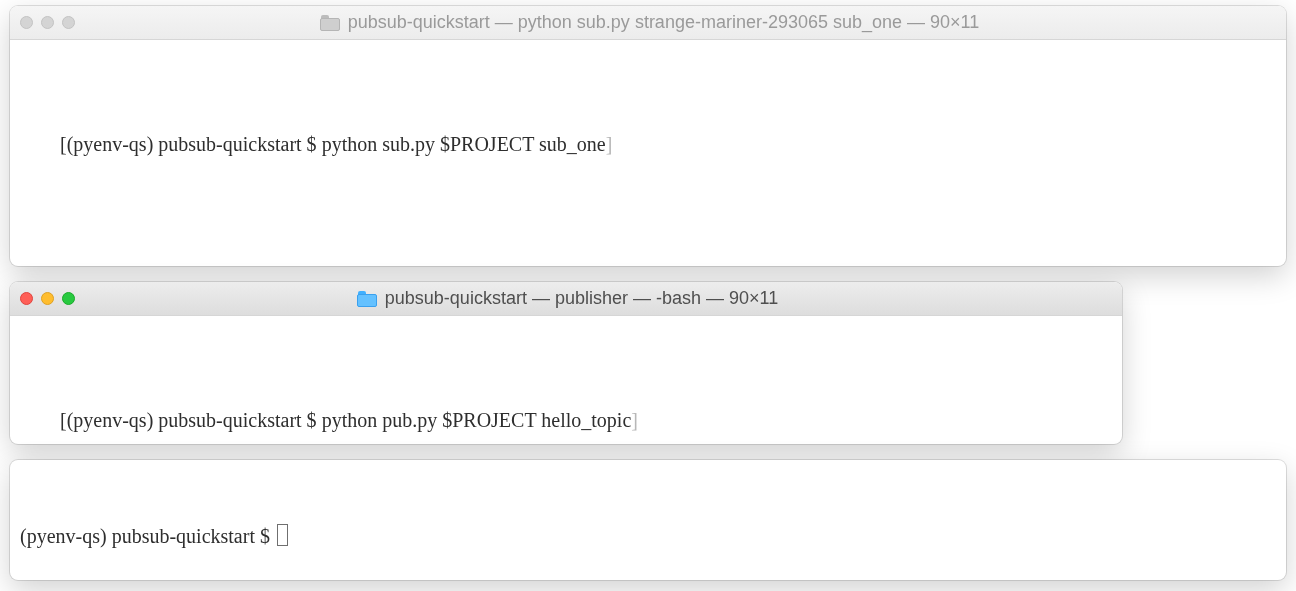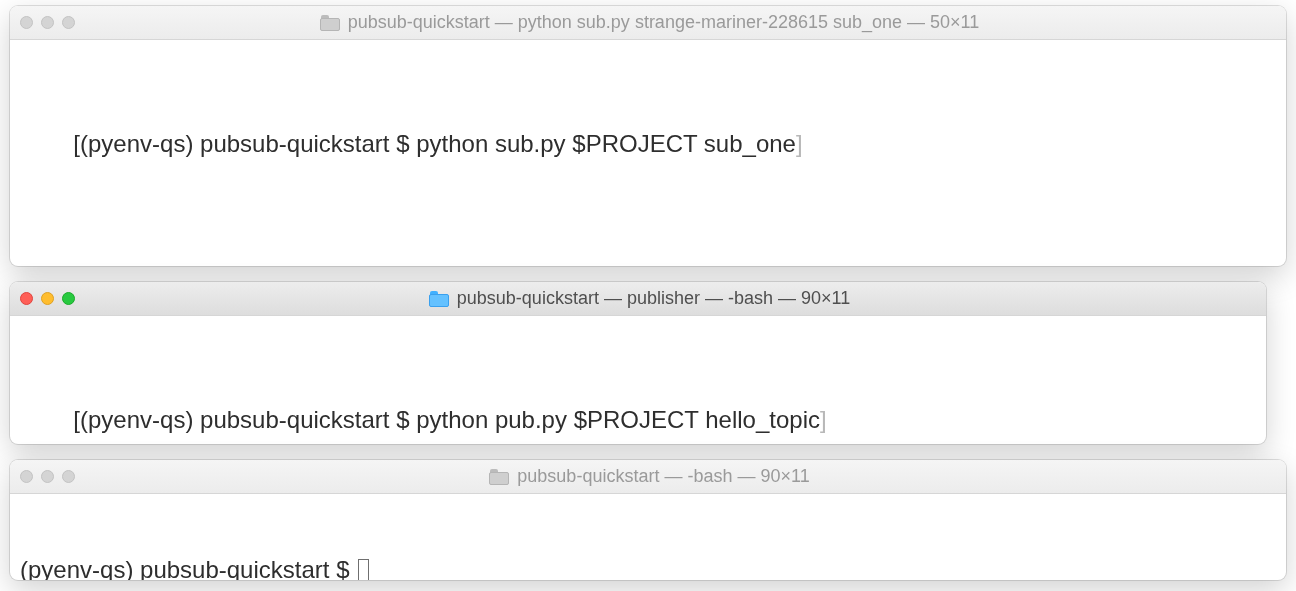--- a/index.html
+++ b/index.html
@@ -59,22 +59,22 @@
 
   .folder-icon { width: 20px; height: 16px; position: relative; flex: 0 0 auto; }
   .folder-icon .tab { position:absolute; top:0; left:1px; width:8px; height:4px; border-radius:2px 2px 0 0; }
   .folder-icon .body{ position:absolute; top:3px; left:0; width:20px; height:13px; border-radius:2px; }
   .folder-icon.blue .tab  { background:#40b0ff; }
   .folder-icon.blue .body { background:#64c1ff; border:1px solid #3aa0ee; }
   .folder-icon.gray .tab  { background:#bcbcbc; }
   .folder-icon.gray .body { background:#cfcfcf; border:1px solid #b5b5b5; }
 
   .term {
-    font-family: Liberation Sans, sans-serif;
-    font-size: 24px;
+    font-family: Liberation Serif, serif;
+    font-size: 20px;
     line-height: 28px;
     color: #2e2e2e;
     padding: 6px 10px 10px 10px;
     white-space: pre;
     position: relative;
   }
   .term .row { display: block; }
   .prompt-line { display: flex; }
   .prompt-line .lbrk { flex: 0 0 auto; }
   .prompt-line .mid  { flex: 0 0 auto; }
@@ -84,41 +84,41 @@
     display:inline-block;
     width: 11px;
     height: 22px;
     vertical-align: -3px;
     border: 1.5px solid #6f6f6f;
     margin-left: 2px;
   }
 
   
   #win1 { left: 10px; top: 6px;  width: 1276px; height: 260px; }
-  #win2 { left: 10px; top: 282px; width: 1256px; height: 162px; }
+  #win2 { left: 10px; top: 282px; width: 1112px; height: 162px; }
   #win3 { left: 10px; top: 460px; width: 1276px; height: 120px; }
 </style>
 </head>
 <body>
 
 <div class="desktop">
 
   <div class="win" id="win1">
     <div class="titlebar inactive">
       <div class="lights inactive">
         <div class="dot close"></div>
         <div class="dot minimize"></div>
         <div class="dot zoom"></div>
       </div>
       <div class="title-center">
         <span class="folder-icon gray">
           <span class="tab"></span>
             <span class="body"></span>
         </span>
-        <span class="title-text">pubsub-quickstart — python sub.py strange-mariner-228615 sub_one — 50×11</span>
+        <span class="title-text">pubsub-quickstart — python sub.py strange-mariner-293065 sub_one — 90×11</span>
       </div>
       <div style="width:60px"></div>
     </div>
     <div class="term">
       <span class="row prompt-line">
         <span class="lbrk">[</span><span class="mid"><span>(pyenv-qs) pubsub-quickstart $ </span><span>python sub.py $PROJECT sub_one</span></span><span class="fill"></span><span class="rbrk">]</span>
       </span>
       
       
       
@@ -145,33 +145,18 @@
     <div class="term">
       <span class="row prompt-line">
         <span class="lbrk">[</span><span class="mid"><span>(pyenv-qs) pubsub-quickstart $ </span><span>python pub.py $PROJECT hello_topic</span></span><span class="fill"></span><span class="rbrk">]</span>
       </span>
       
       
     </div>
   </div>
 
   <div class="win" id="win3">
-    <div class="titlebar inactive">
-      <div class="lights inactive">
-        <div class="dot close"></div>
-        <div class="dot minimize"></div>
-        <div class="dot zoom"></div>
-      </div>
-      <div class="title-center">
-        <span class="folder-icon gray">
-          <span class="tab"></span>
-            <span class="body"></span>
-        </span>
-        <span class="title-text">pubsub-quickstart — -bash — 90×11</span>
-      </div>
-      <div style="width:60px"></div>
-    </div>
     <div class="term">
       <span class="row"><span>(pyenv-qs) pubsub-quickstart $ </span><span class="cursor-outline"></span></span>
     </div>
   </div>
 
 </div>
 
 </body></html>

